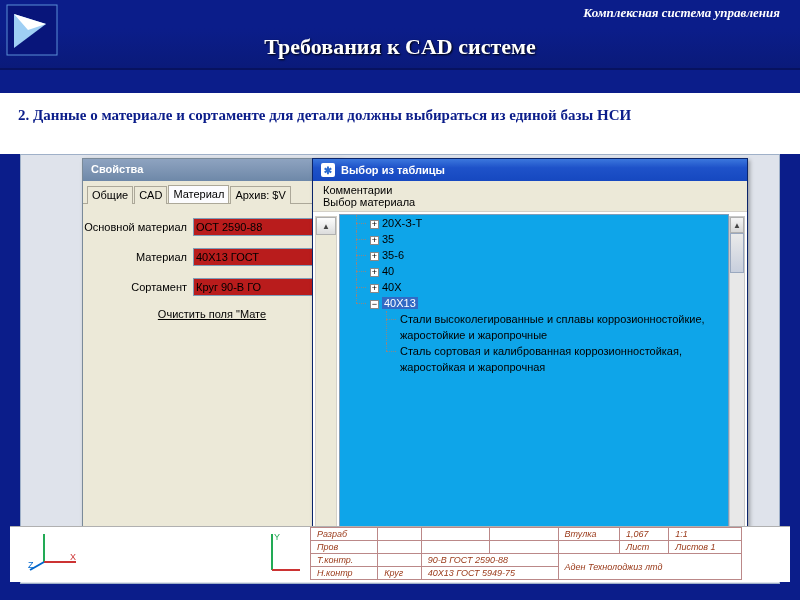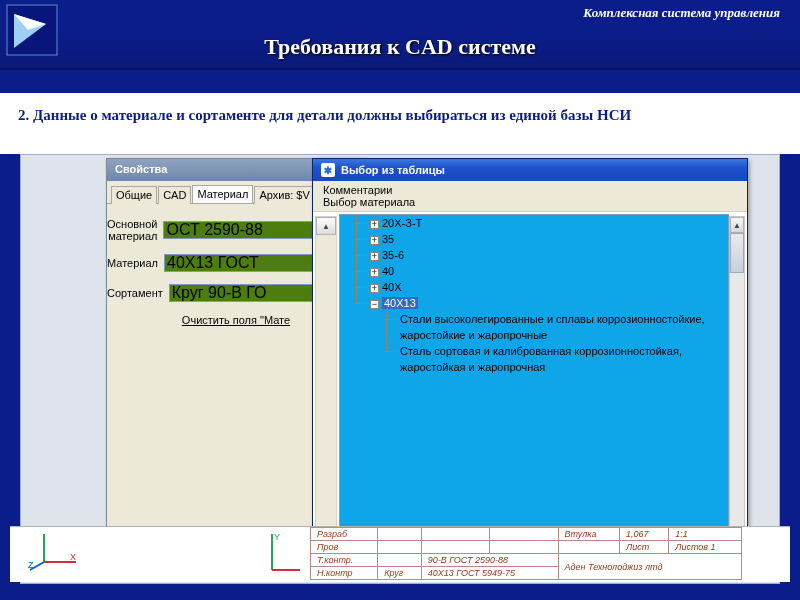--- a/index.html
+++ b/index.html
@@ -4,29 +4,29 @@
 <style>
   * { box-sizing: border-box; margin: 0; padding: 0; }
   body { width: 800px; height: 600px; background: #0b1d8a; font-family: Tahoma, Arial, sans-serif; overflow: hidden; position: relative; }
   .topbar { height: 28px; background: #0b1d8a; color: #fff; font-style: italic; font-weight: bold; font-size: 13px; text-align: right; padding: 5px 20px; font-family: 'Times New Roman', serif; }
   .logo { position: absolute; top: 4px; left: 6px; width: 52px; height: 52px; }
   .logo svg { width: 100%; height: 100%; }
   .titleband { height: 42px; background: linear-gradient(#0b1d8a,#0a1a7a); color: #fff; font-family: 'Times New Roman', serif; font-weight: bold; font-size: 22px; text-align: center; padding-top: 6px; text-shadow: 1px 1px 2px #000; border-bottom: 2px solid #071260; }
   .subtitle { background: #fff; color: #0b1d8a; font-family: 'Times New Roman', serif; font-weight: bold; font-size: 15px; padding: 14px 18px 30px 18px; margin-top: 23px; }
   .content { position: relative; height: 432px; }
   .behind-area { position: absolute; left: 20px; top: 0; width: 760px; height: 430px; background: #dfe3eb; border: 1px solid #9fb0c8; }
-  .propwin { position: absolute; left: 106px; top: 4px; width: 260px; height: 400px; background: #ece9d8; border: 1px solid #7a8a99; box-shadow: 2px 2px 4px rgba(0,0,0,0.3); font-size: 11px; }
+  .propwin { position: absolute; left: 82px; top: 4px; width: 260px; height: 400px; background: #ece9d8; border: 1px solid #7a8a99; box-shadow: 2px 2px 4px rgba(0,0,0,0.3); font-size: 11px; }
   .propwin .tb { height: 22px; background: linear-gradient(#8ea3c0,#6e88a8); color: #fff; font-weight: bold; padding: 4px 8px; font-size: 11px; }
   .propwin .tabs { display: flex; background: #ece9d8; border-bottom: 1px solid #aca899; padding: 4px 4px 0 4px; gap: 1px; }
   .propwin .tab { background: #ece9d8; border: 1px solid #aca899; border-bottom: none; padding: 2px 4px; font-size: 11px; position: relative; top: 1px; }
   .propwin .tab.active { background: #fcfcfe; top: 0px; padding-bottom:3px; }
   .propwin .body { padding: 14px 0; }
   .propwin .row { display: flex; align-items: center; margin-bottom: 12px; }
   .propwin .row label { width: 115px; text-align: right; padding-right: 6px; font-size: 11px; color: #000; }
-  .propwin .row input { flex: 1; font-size: 16px; padding: 1px 2px; border: 1px solid #7f9db9; background: #4d7c0f; height: 18px; }
+  .propwin .row input { flex: 1; font-size: 11px; padding: 1px 2px; border: 1px solid #7f9db9; background: #b91c1c; height: 18px; }
   .propwin .clearlink { text-align: center; font-size: 11px; color: #000; text-decoration: underline; cursor: pointer; }
   .tblwin { position: absolute; left: 312px; top: 4px; width: 436px; height: 400px; background: #fff; border: 1px solid #0a246a; box-shadow: 2px 2px 4px rgba(0,0,0,0.3); font-size: 11px; }
   .tblwin .tb { height: 22px; background: linear-gradient(#3b77dd,#1e52c9 40%,#1648c0); color: #fff; font-weight: bold; padding: 3px 8px; font-size: 11px; display: flex; align-items: center; gap: 6px; }
   .tblwin .tb .ico { width: 14px; height: 14px; background: #fff; border-radius: 2px; display: inline-flex; align-items: center; justify-content: center; color: #2a6ad0; font-size: 10px; font-weight: bold; }
   .menus { padding: 3px 10px; background: #ece9d8; font-size: 11px; color: #000; border-bottom: 1px solid #d4d0c8; }
   .menus span { margin-right: 10px; }
   .treewrap { position: relative; height: 340px; }
   .tree { position: absolute; left: 26px; right: 18px; top: 2px; bottom: 2px; border: 1px solid #7f9db9; background: #0ea5e9; overflow: hidden; }
   .tree ul { list-style: none; margin: 0; padding: 0 0 0 16px; }
   .tree li { position: relative; font-size: 11px; line-height: 16px; color: #000; padding-left: 14px; white-space: nowrap; }

